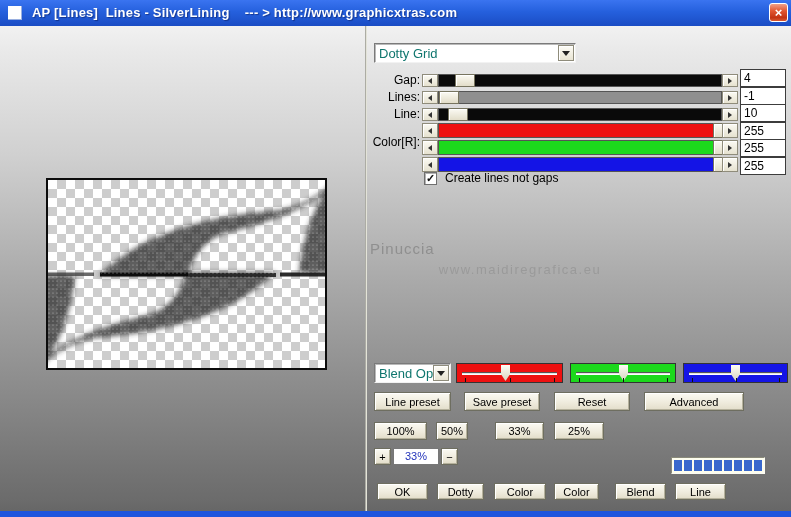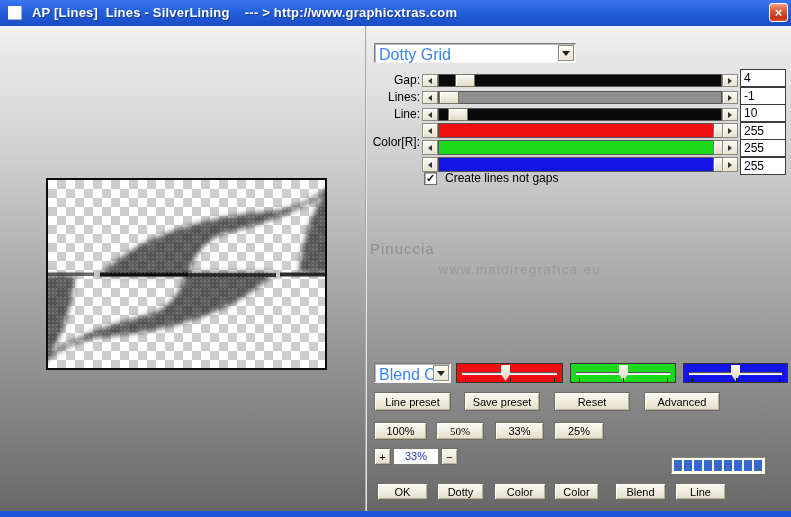--- a/index.html
+++ b/index.html
@@ -33,21 +33,21 @@
   .preview svg { position:absolute; left:0; top:0; width:100%; height:100%; }
 
   
   .lbl { position:absolute; font-size:12px; color:#000; text-align:right; height:14px; line-height:13px; }
   .vbox { position:absolute; left:740px; width:46px; height:18px; background:#fff; border:1px solid #3c3c3c;
     font-size:12px; line-height:16px; padding-left:3px; color:#000; }
 
   
   .dd { position:absolute; background:#fff; border:1px solid; border-color:#7a7a7a #f2f2f2 #f2f2f2 #7a7a7a;
     box-shadow:inset 1px 1px 0 #b9b9b9; }
-  .dd .dd-text { position:absolute; left:4px; top:2px; font-size:16px; color:#3b82f6; white-space:nowrap; overflow:hidden; }
+  .dd .dd-text { position:absolute; left:4px; top:2px; font-size:13px; color:#0f766e; white-space:nowrap; overflow:hidden; }
   .dd .dd-btn { position:absolute; right:1px; top:1px; bottom:1px; width:16px;
     background:linear-gradient(180deg,#fdfcf6,#e8e4d3); border:1px solid #8f8c7b;
     box-shadow:inset 1px 1px 0 #fff; display:flex; align-items:center; justify-content:center; cursor:pointer; }
   .chev-down { width:0; height:0; border-left:4px solid transparent; border-right:4px solid transparent; border-top:5px solid #222; }
 
   
   .sbar { position:absolute; left:422px; width:316px; }
   .sarrow { position:absolute; top:0; bottom:0; width:16px; background:linear-gradient(180deg,#fbfaf3,#e6e2d0);
     border:1px solid #8f8c7b; box-shadow:inset 1px 1px 0 #fff; display:flex; align-items:center; justify-content:center; cursor:pointer; }
   .sarrow.l { left:0; } .sarrow.r { right:0; }
@@ -253,24 +253,24 @@
     <div class="groove"></div>
     <div class="pthumb" style="left: 47px;"></div>
     <div class="tick" style="left:8%;"></div>
     <div class="tick" style="left:50%;"></div>
     <div class="tick" style="left:92%;"></div>
   </div>
 
   <div class="btn" style="left:374px; top:392px; width:77px; height:19px;">Line preset</div>
   <div class="btn" style="left:464px; top:392px; width:76px; height:19px;">Save preset</div>
   <div class="btn" style="left:554px; top:392px; width:76px; height:19px;">Reset</div>
-  <div class="btn" style="left:644px; top:392px; width:76px; height:19px;">Advanced</div>
+  <div class="btn" style="left:644px; top:392px; width:100px; height:19px;">Advanced</div>
 
   <div class="btn" style="left:374px; top:422px; width:53px; height:18px;">100%</div>
-  <div class="btn" style="left:436px; top:422px; width:48px; height:18px;font-family:Liberation Serif, serif;">50%</div>
+  <div class="btn" style="left:436px; top:422px; width:32px; height:18px;">50%</div>
   <div class="btn" style="left:495px; top:422px; width:49px; height:18px;">33%</div>
   <div class="btn" style="left:554px; top:422px; width:50px; height:18px;">25%</div>
 
   <div class="btn" style="left:374px; top:448px; width:17px; height:17px;">+</div>
   <div class="stepper-val">33%</div>
   <div class="btn" style="left:441px; top:448px; width:17px; height:17px;">−</div>
 
   <div class="progress">
 
   <div class="pseg" style="background: rgb(57, 104, 205);"></div>

